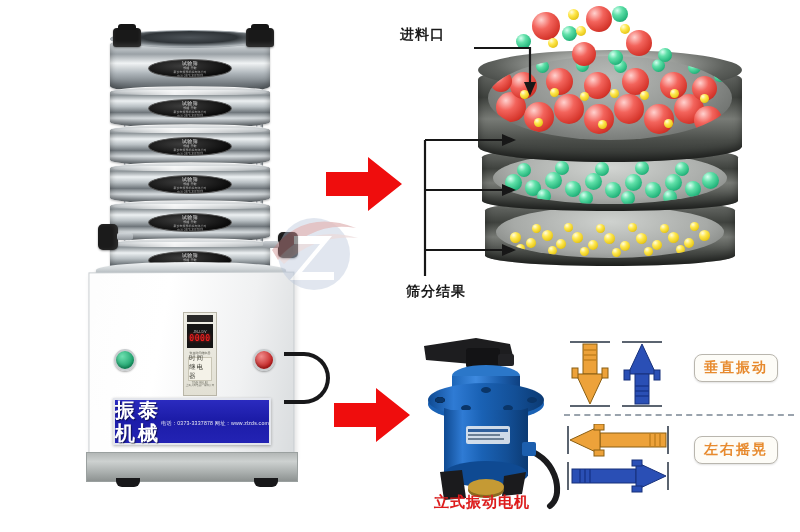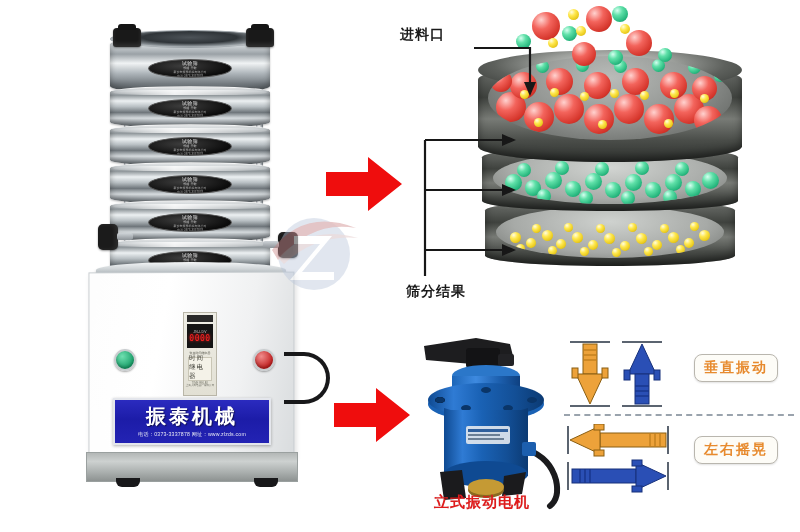--- a/index.html
+++ b/index.html
@@ -125,21 +125,21 @@
     display:flex; flex-direction:column; align-items:center; justify-content:center;
   }
   .timer .tface .big { font-size:6.5px; color:#3a3a32; letter-spacing:1px; }
   .timer .tface .sml { font-size:2.8px; color:#7a7a6e; }
   .timer .tfoot { font-size:2.6px; color:#6a6a60; text-align:center; margin-top:2px; }
 
   .blue-plate {
     position:absolute; left:113px; top:398px; width:158px; height:47px;
     background: linear-gradient(180deg,#2b2bbf 0%,#1c1ca8 45%,#2323b4 100%);
     border:2px solid #e4e6ec;
-    display:flex; flex-direction:column; align-items:center; justify-content:center;
+    display:flex; flex-direction:row; align-items:center; justify-content:center;
     box-shadow:0 1px 3px rgba(0,0,0,.3);
     text-align:center;
   }
   .blue-plate .bp-title {
     color:#ffffff; font-size:20px; font-weight:bold; letter-spacing:3px;
     line-height:23px; text-shadow:1px 1px 1px rgba(0,0,0,.5);
   }
   .blue-plate .bp-sub {
     color:#e8e9f4; font-size:5.2px; letter-spacing:.2px; margin-top:3px;
     white-space:nowrap;

